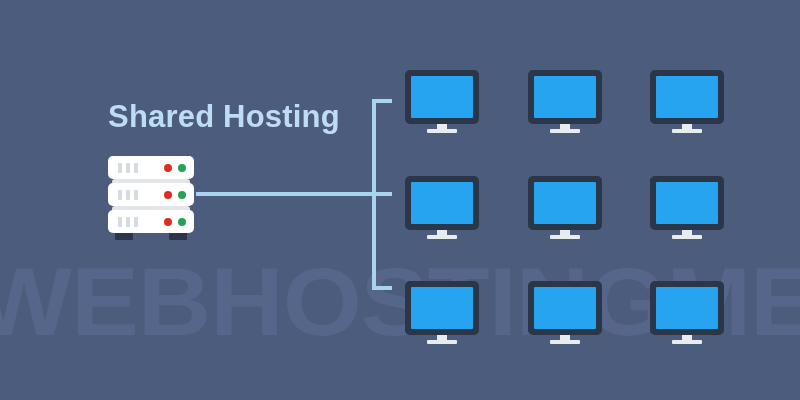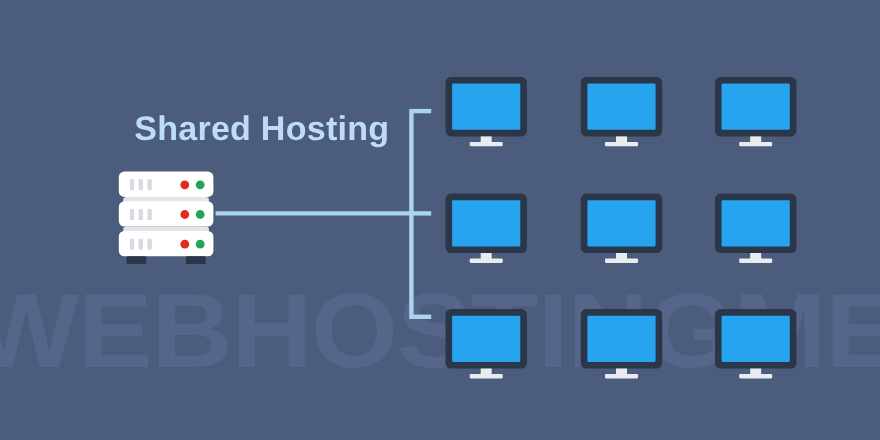--- a/index.html
+++ b/index.html
@@ -33,21 +33,21 @@
     transform: scaleX(1.06);
     transform-origin: center center;
     white-space: nowrap;
     user-select: none;
     pointer-events: none;
   }
 
   
   #title {
     position: absolute;
-    left: 122px;
+    left: 108px;
     top: 99px;
     font-family: "Liberation Sans", sans-serif;
     font-weight: bold;
     font-size: 31px;
     letter-spacing: 0.2px;
     color: #bfdcf5;
     white-space: nowrap;
   }
 
   

